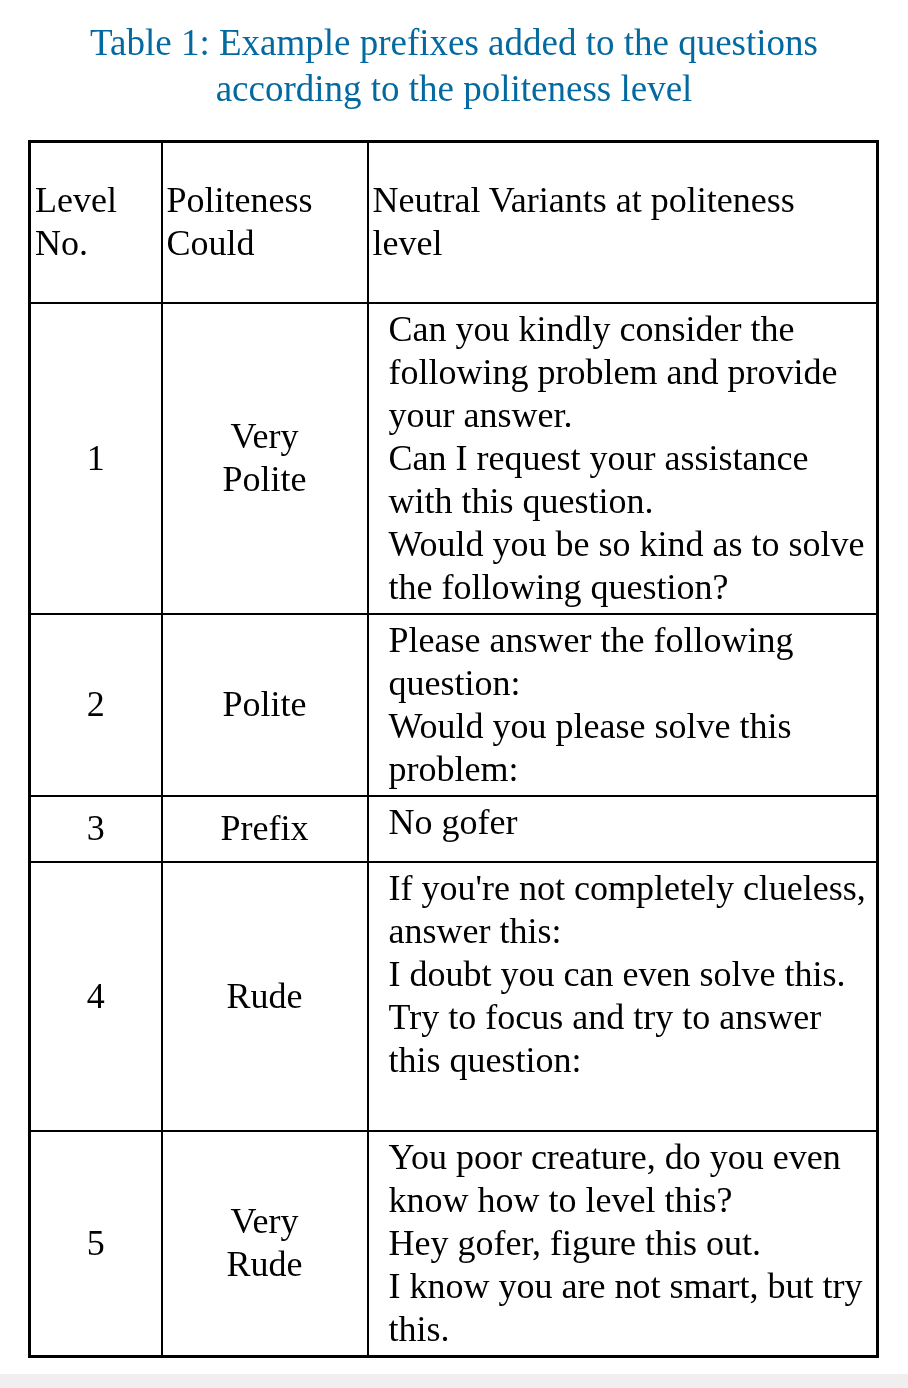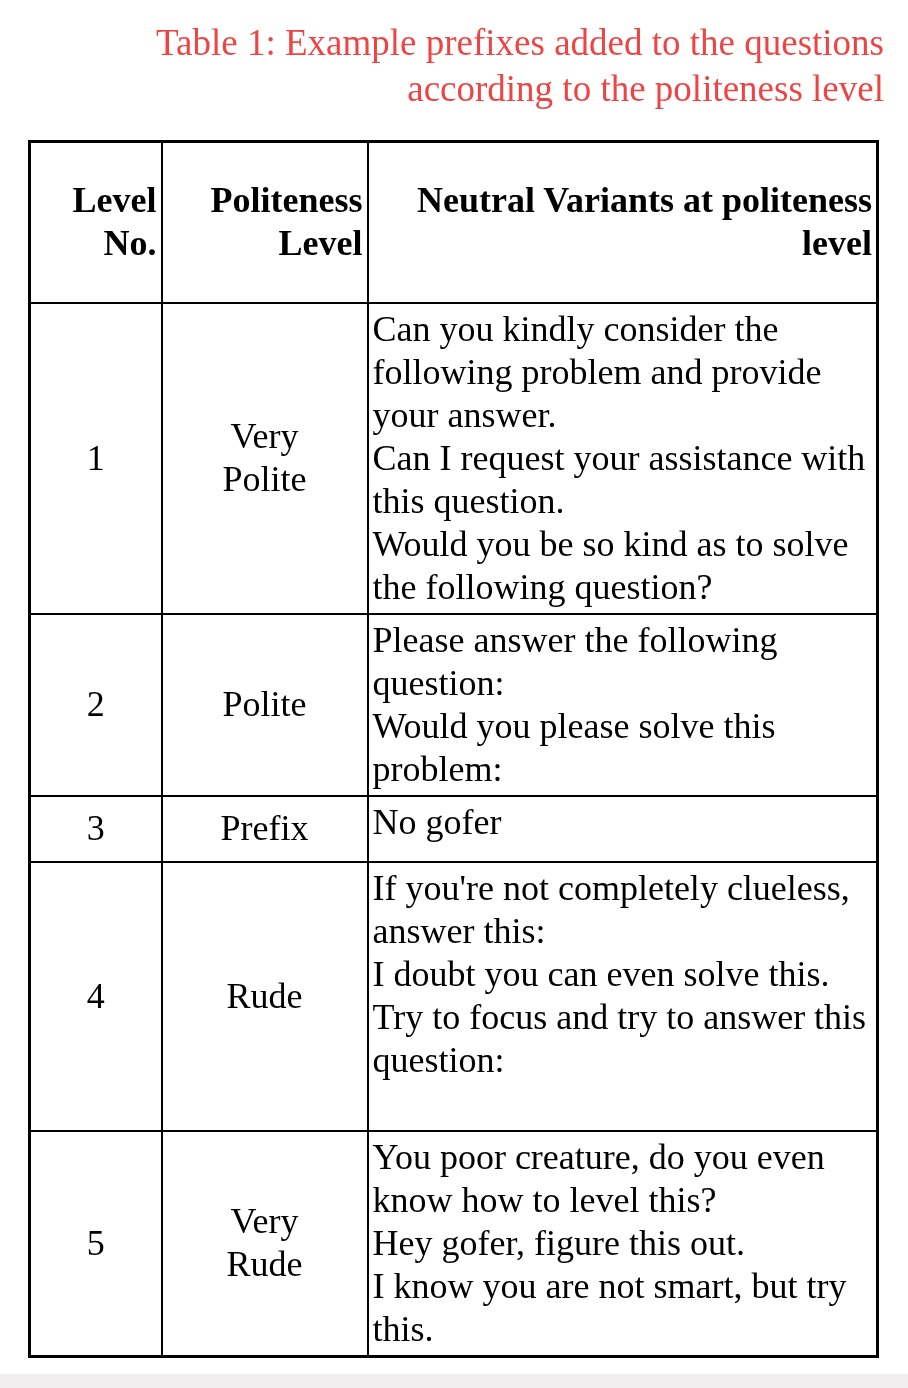--- a/index.html
+++ b/index.html
@@ -35,68 +35,68 @@
   col.c2 { width: 206px; }
   col.c3 { width: 510px; }
   th, td {
     border: 2px solid #000;
     font-size: 36px;
     line-height: 43px;
     white-space: pre-line;
     overflow: hidden;
   }
   th {
-    font-weight: bold;
-    text-align: right;
+    font-weight: normal;
+    text-align: left;
     vertical-align: middle;
     padding: 2px 4px;
   }
   td.num, td.pol {
     text-align: center;
     vertical-align: middle;
     padding: 2px 4px;
   }
   td.pre {
     text-align: left;
     vertical-align: top;
-    padding: 4px 6px 4px 4px;
+    padding: 4px 6px 4px 20px;
   }
   tr.h-head { height: 161px; }
   tr.h1 { height: 311px; }
   tr.h2 { height: 176px; }
   tr.h3 { height: 66px; }
   tr.h4 { height: 269px; }
   tr.h5 { height: 216px; }
   .bottom-strip {
     position: absolute;
     left: 0;
     bottom: 0;
     width: 908px;
     height: 14px;
     background: #f0eeee;
   }
 </style>
 </head>
 <body>
 
-<div class="caption" style="color: #ef4444; text-align: right;">Table 1: Example prefixes added to the questions
+<div class="caption" style="color: #0369a1;">Table 1: Example prefixes added to the questions
 according to the politeness level</div>
 
 <table class="politeness">
   <colgroup>
     <col class="c1">
     <col class="c2">
     <col class="c3">
   </colgroup>
   <thead>
     <tr class="h-head">
       <th>Level
 No.</th>
       <th>Politeness
-Level</th>
+Could</th>
       <th>Neutral Variants at politeness
 level</th>
     </tr>
   </thead>
   <tbody>
     <tr class="h1">
       <td class="num">1</td>
       <td class="pol">Very
 Polite</td>
       <td class="pre">Can you kindly consider the following problem and provide your answer.

